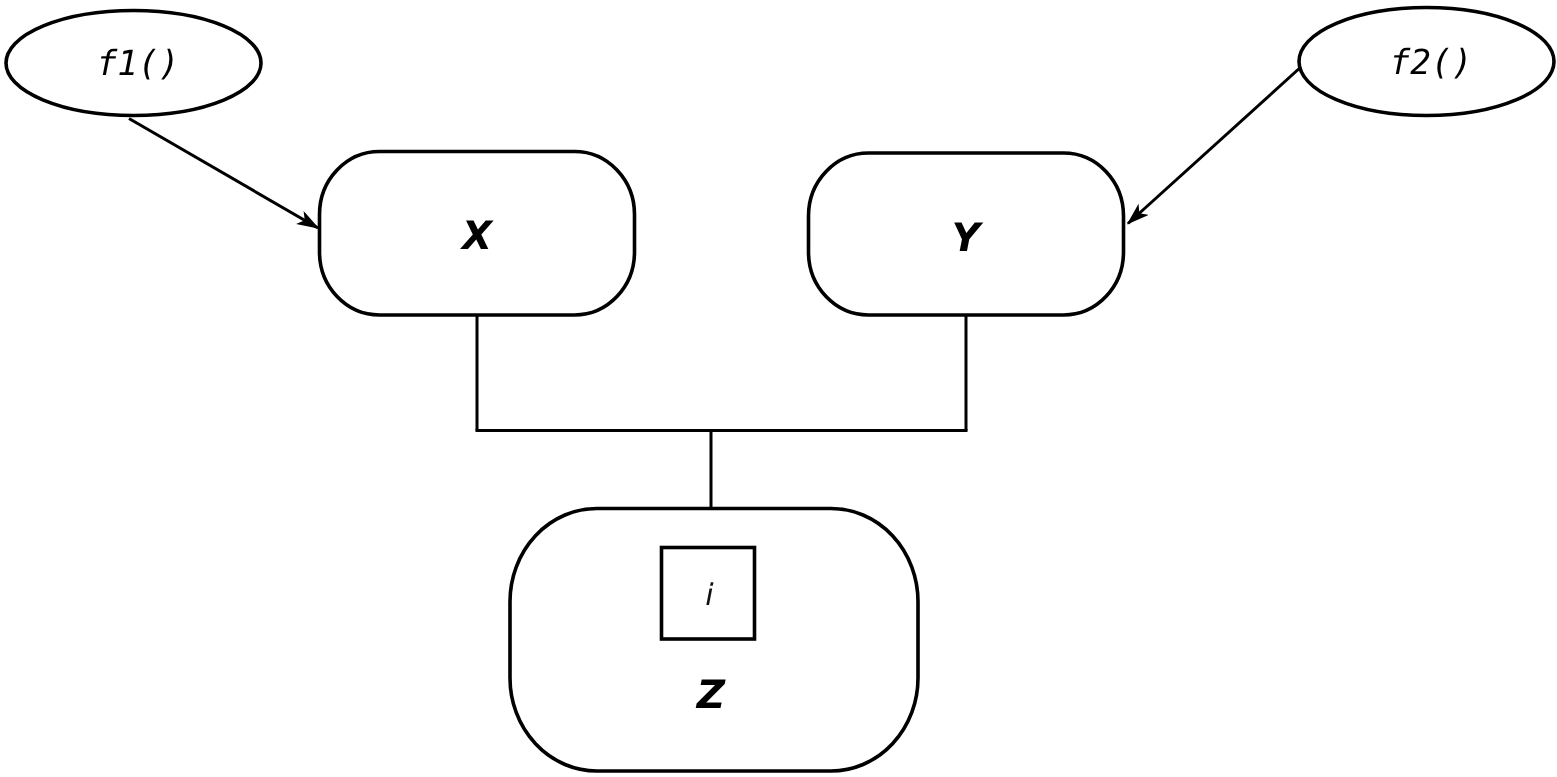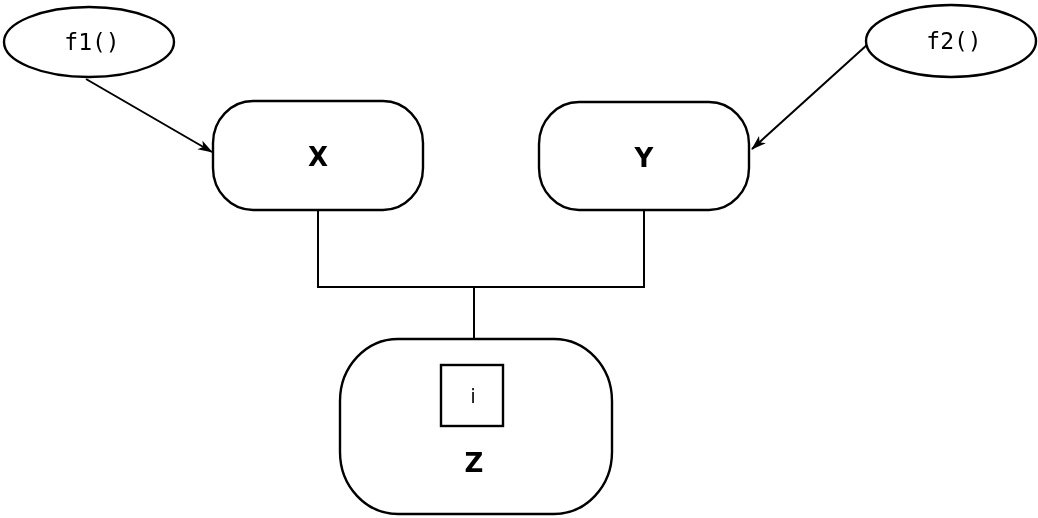--- a/index.html
+++ b/index.html
@@ -5,20 +5,21 @@
   html, body {
     margin: 0;
     padding: 0;
     background: #ffffff;
   }
   .diagram-wrap {
     width: 1038px;
     height: 518px;
     background: #ffffff;
     overflow: hidden;
+    font-style: italic;
   }
   svg {
     display: block;
   }
   .node-shape {
     fill: #ffffff;
     stroke: #000000;
     stroke-width: 2.4;
   }
   .edge-line {

